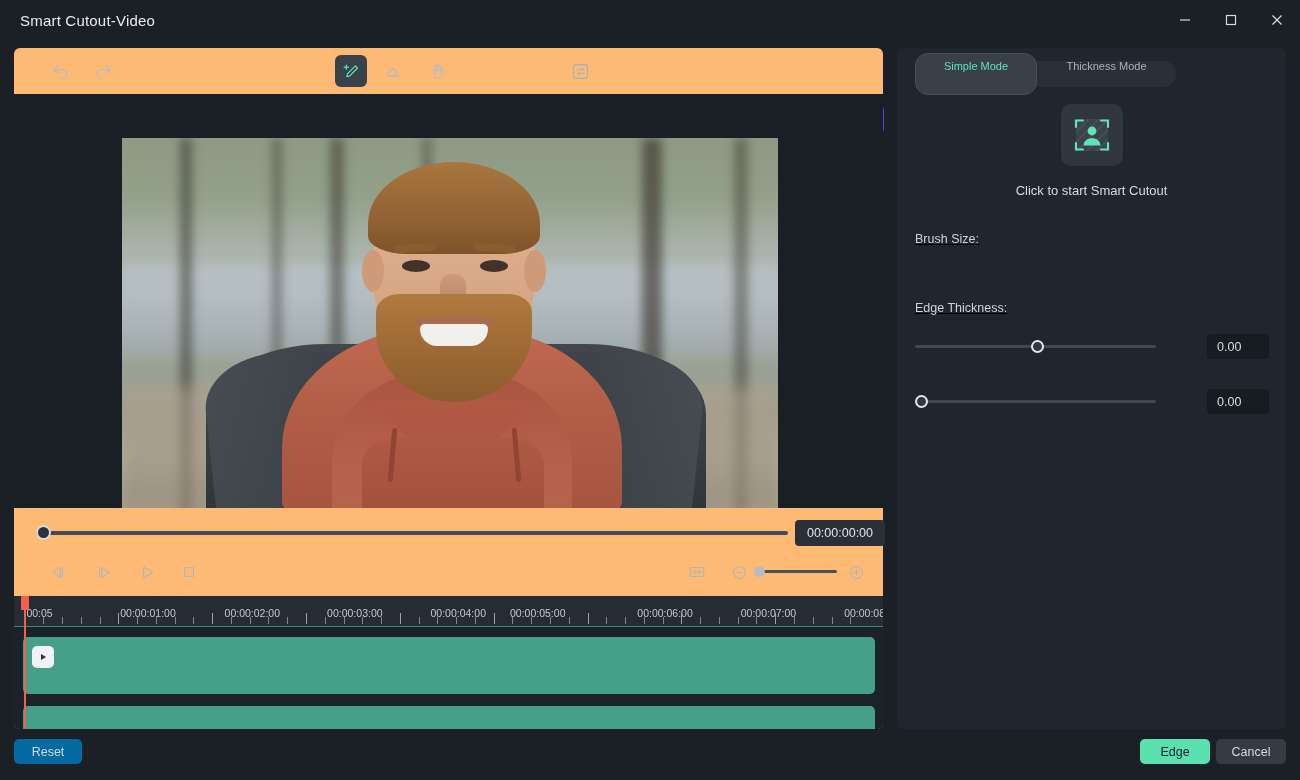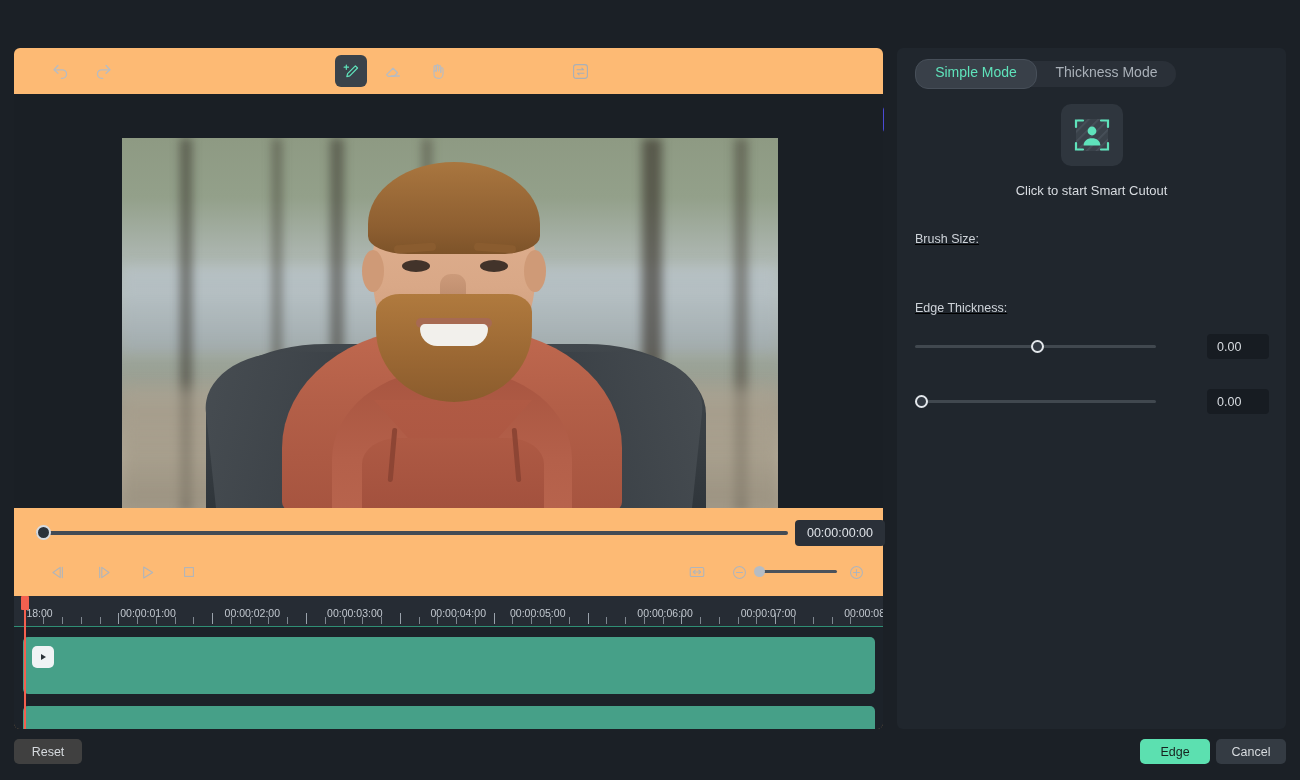--- a/index.html
+++ b/index.html
@@ -412,23 +412,23 @@
   }
   .mode-seg {
     position: absolute; left: 18px; top: 13px;
     width: 261px; height: 26px;
     background: #2a3views;
     background: #2a3038;
     border-radius: 13px;
     display: flex; align-items: center;
   }
   .seg-btn {
-    height: 30px; line-height: 26px;
+    height: 42px; line-height: 26px;
     border-radius: 13px;
-    font-size: 14px;
+    font-size: 11px;
     text-align: center;
   }
   .seg-btn.active {
     width: 122px;
     background: #394049;
     color: #5fe3bb;
     border: 1px solid #474f59;
     line-height: 24px;
   }
   .seg-btn.inactive {
@@ -482,21 +482,21 @@
     background: #171c22; border-radius: 4px;
     color: #d8dce1; font-size: 12.5px;
     display: flex; align-items: center;
     padding-left: 10px;
   }
 
   
   .reset-btn {
     position: absolute; left: 14px; top: 739px;
     width: 68px; height: 25px;
-    background: #404040; border-radius: 5px;
+    background: #0369a1; border-radius: 5px;
     color: #d6dade; font-size: 12.5px;
     display: flex; align-items: center; justify-content: center;
   }
   .save-btn {
     position: absolute; left: 1140px; top: 739px;
     width: 70px; height: 25px;
     background: #5ce0b0; border-radius: 5px;
     color: #17221f; font-size: 12.5px;
     display: flex; align-items: center; justify-content: center;
   }
@@ -506,20 +506,41 @@
     background: #343b43; border-radius: 5px;
     color: #d6dade; font-size: 12.5px;
     display: flex; align-items: center; justify-content: center;
   }
 </style>
 </head>
 <body>
 
 <div class="window">
 
+  <div class="titlebar">
+    <div class="title-text">Smart Cutout-Video</div>
+    <div class="win-controls">
+      <div class="win-btn">
+        <svg width="12" height="12" viewBox="0 0 12 12">
+            <line x1="1" y1="6" x2="11" y2="6" stroke="currentColor" stroke-width="1.2"></line>
+          </svg>
+      </div>
+      <div class="win-btn">
+        <svg width="12" height="12" viewBox="0 0 12 12">
+            <rect x="1.5" y="1.5" width="9" height="9" fill="none" stroke="currentColor" stroke-width="1.2"></rect>
+          </svg>
+      </div>
+      <div class="win-btn">
+        <svg width="12" height="12" viewBox="0 0 12 12">
+            <line x1="1.5" y1="1.5" x2="10.5" y2="10.5" stroke="currentColor" stroke-width="1.2"></line>
+            <line x1="10.5" y1="1.5" x2="1.5" y2="10.5" stroke="currentColor" stroke-width="1.2"></line>
+          </svg>
+      </div>
+    </div>
+  </div>
 
   <div class="editor">
 
     <div class="toolbar">
       <div class="tb-icon tb-undo">
         <svg width="19" height="19" viewBox="0 0 22 22" fill="none" stroke="currentColor" stroke-width="1.5" stroke-linecap="round" stroke-linejoin="round">
           <path d="M4 9h9a5 5 0 0 1 0 10h-1"></path>
             <polyline points="8,4 3.5,9 8,13"></polyline>
         </svg>
       </div>
@@ -667,21 +688,21 @@
           <circle cx="10" cy="10" r="7"></circle>
             <line x1="6.5" y1="10" x2="13.5" y2="10"></line>
             <line x1="10" y1="6.5" x2="10" y2="13.5"></line>
         </svg>
       </div>
     </div>
 
     <div class="timeline">
       <div class="ruler" id="ruler">
         <div class="ruler-base"></div>
-      <div class="tick-label" style="left: 12.428px;">18:00</div>
+      <div class="tick-label" style="left: 12.428px;">00:05</div>
           <div class="tick-label" style="left: 106.28px;">00:00:01:00</div>
           <div class="tick-label" style="left: 210.56px;">00:00:02:00</div>
           <div class="tick-label" style="left: 313.102px;">00:00:03:00</div>
           <div class="tick-label" style="left: 416.513px;">00:00:04:00</div>
           <div class="tick-label" style="left: 496px;">00:00:05:00</div>
           <div class="tick-label" style="left: 623.335px;">00:00:06:00</div>
           <div class="tick-label" style="left: 726.746px;">00:00:07:00</div>
           <div class="tick-label" style="left: 830.157px;">00:00:08:00</div>
           <div class="tick major" style="left: 10.428px;"></div>
           <div class="tick minor" style="left: 29.1984px;"></div>

